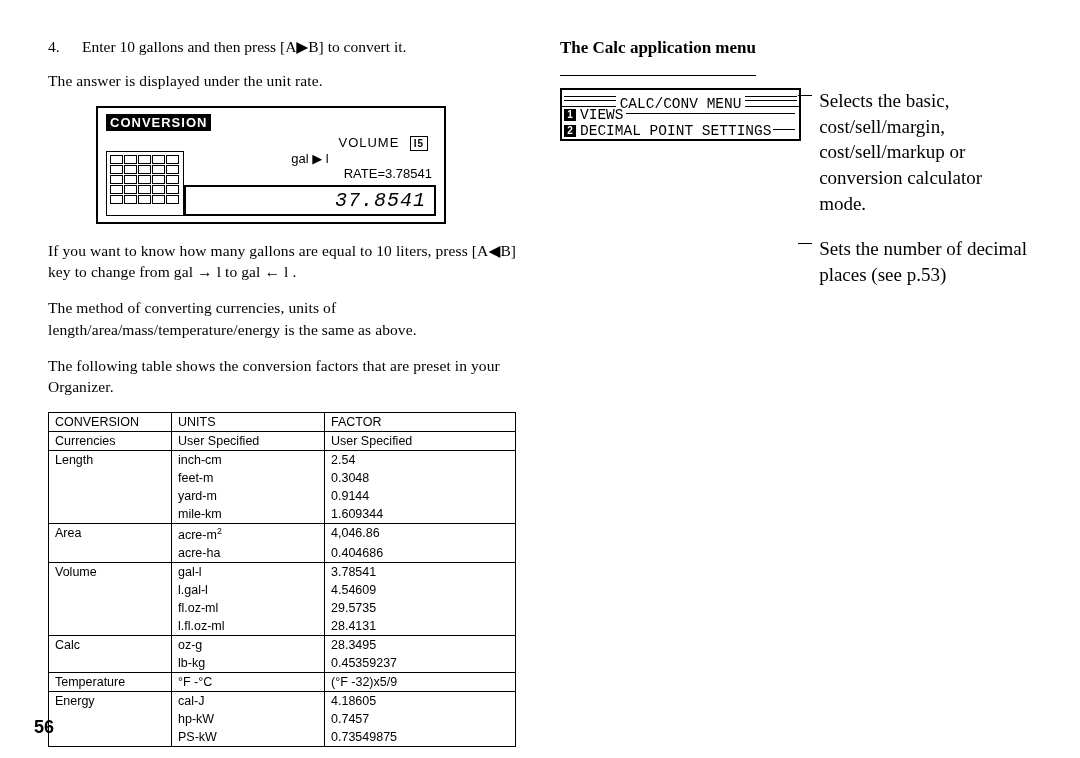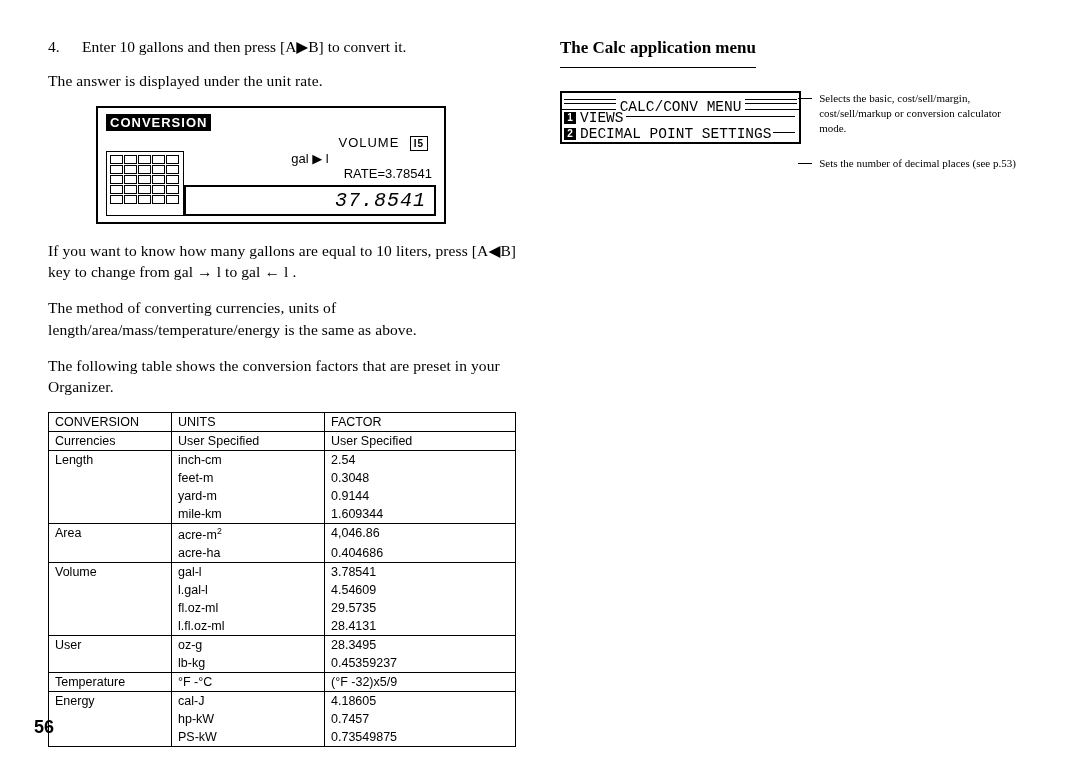--- a/index.html
+++ b/index.html
@@ -91,22 +91,22 @@
     font-size: 18px;
     font-weight: bold;
   }
 
   
   .heading {
     font-family: "Century Schoolbook", Georgia, serif;
     font-weight: bold;
     font-size: 17px;
     border-bottom: 1.5px solid #000;
-    padding-bottom: 9px;
-    margin-bottom: 23px;
+    padding-bottom: 17px;
+    margin-bottom: 12px;
     display: inline-block;
   }
   .menu-diagram { display: flex; align-items: flex-start;}
   .menu-box {
     border: 2px solid #000;
     font-family: "Courier New", monospace;
     font-size: 14.5px;
     letter-spacing: 0px;
     padding: 0;
     width: 246px;
@@ -124,21 +124,21 @@
     border-top: 1px solid #000;
     border-bottom: 1px solid #000;
     height: 3px;
   }
   .menu-title-row span { padding: 0 4px; font-weight: normal; background:#fff;margin-top:12px;}
   .menu-item { display: flex; align-items: center; height: 16px; padding: 0 2px; }
   .menu-num { background: #000; color: #fff; width: 12px; height: 12px; font-size: 10px; text-align: center; line-height: 12px; margin-right: 4px; font-family: Arial, sans-serif; font-weight: bold;}
   .menu-item .lbl { flex: 0 0 auto; }
   .menu-item .fill { flex: 1; border-bottom: 1px solid #000; height: 1px; margin: 0 2px 4px 2px; }
 
-  .callouts { margin-left: 12px; font-size: 11px; width: 225px; font-family: "Courier New", monospace; letter-spacing: -0.3px; }
+  .callouts { margin-left: 12px; font-size: 19px; width: 225px; font-family: "Courier New", monospace; letter-spacing: -0.3px; }
   .callout { margin-bottom: 20px; position: relative; padding-left: 6px;}
   .line-conn { position: absolute; border-top: 1px solid #000; }
   .conn1 { width: 14px; left: -15px; top: 7px; }
   .conn2 { width: 14px; left: -15px; top: 7px; }
   .callout-text { font-family: "Century Schoolbook", Georgia, serif; letter-spacing: 0; line-height: 1.35;}
 </style>
 </head>
 <body>
 
 <div class="page">
@@ -258,21 +258,21 @@
             <td class="c1"></td>
             <td class="c2">fl.oz-ml</td>
             <td>29.5735</td>
           </tr>
           <tr class="sub-row last">
             <td class="c1"></td>
             <td class="c2">l.fl.oz-ml</td>
             <td>28.4131</td>
           </tr>
           <tr class="sub-row first">
-            <td class="c1">User</td>
+            <td class="c1">Calc</td>
             <td class="c2">oz-g</td>
             <td>28.3495</td>
           </tr>
           <tr class="sub-row last">
             <td class="c1"></td>
             <td class="c2">lb-kg</td>
             <td>0.45359237</td>
           </tr>
           <tr class="sub-row first last">
             <td class="c1">Temperature</td>

